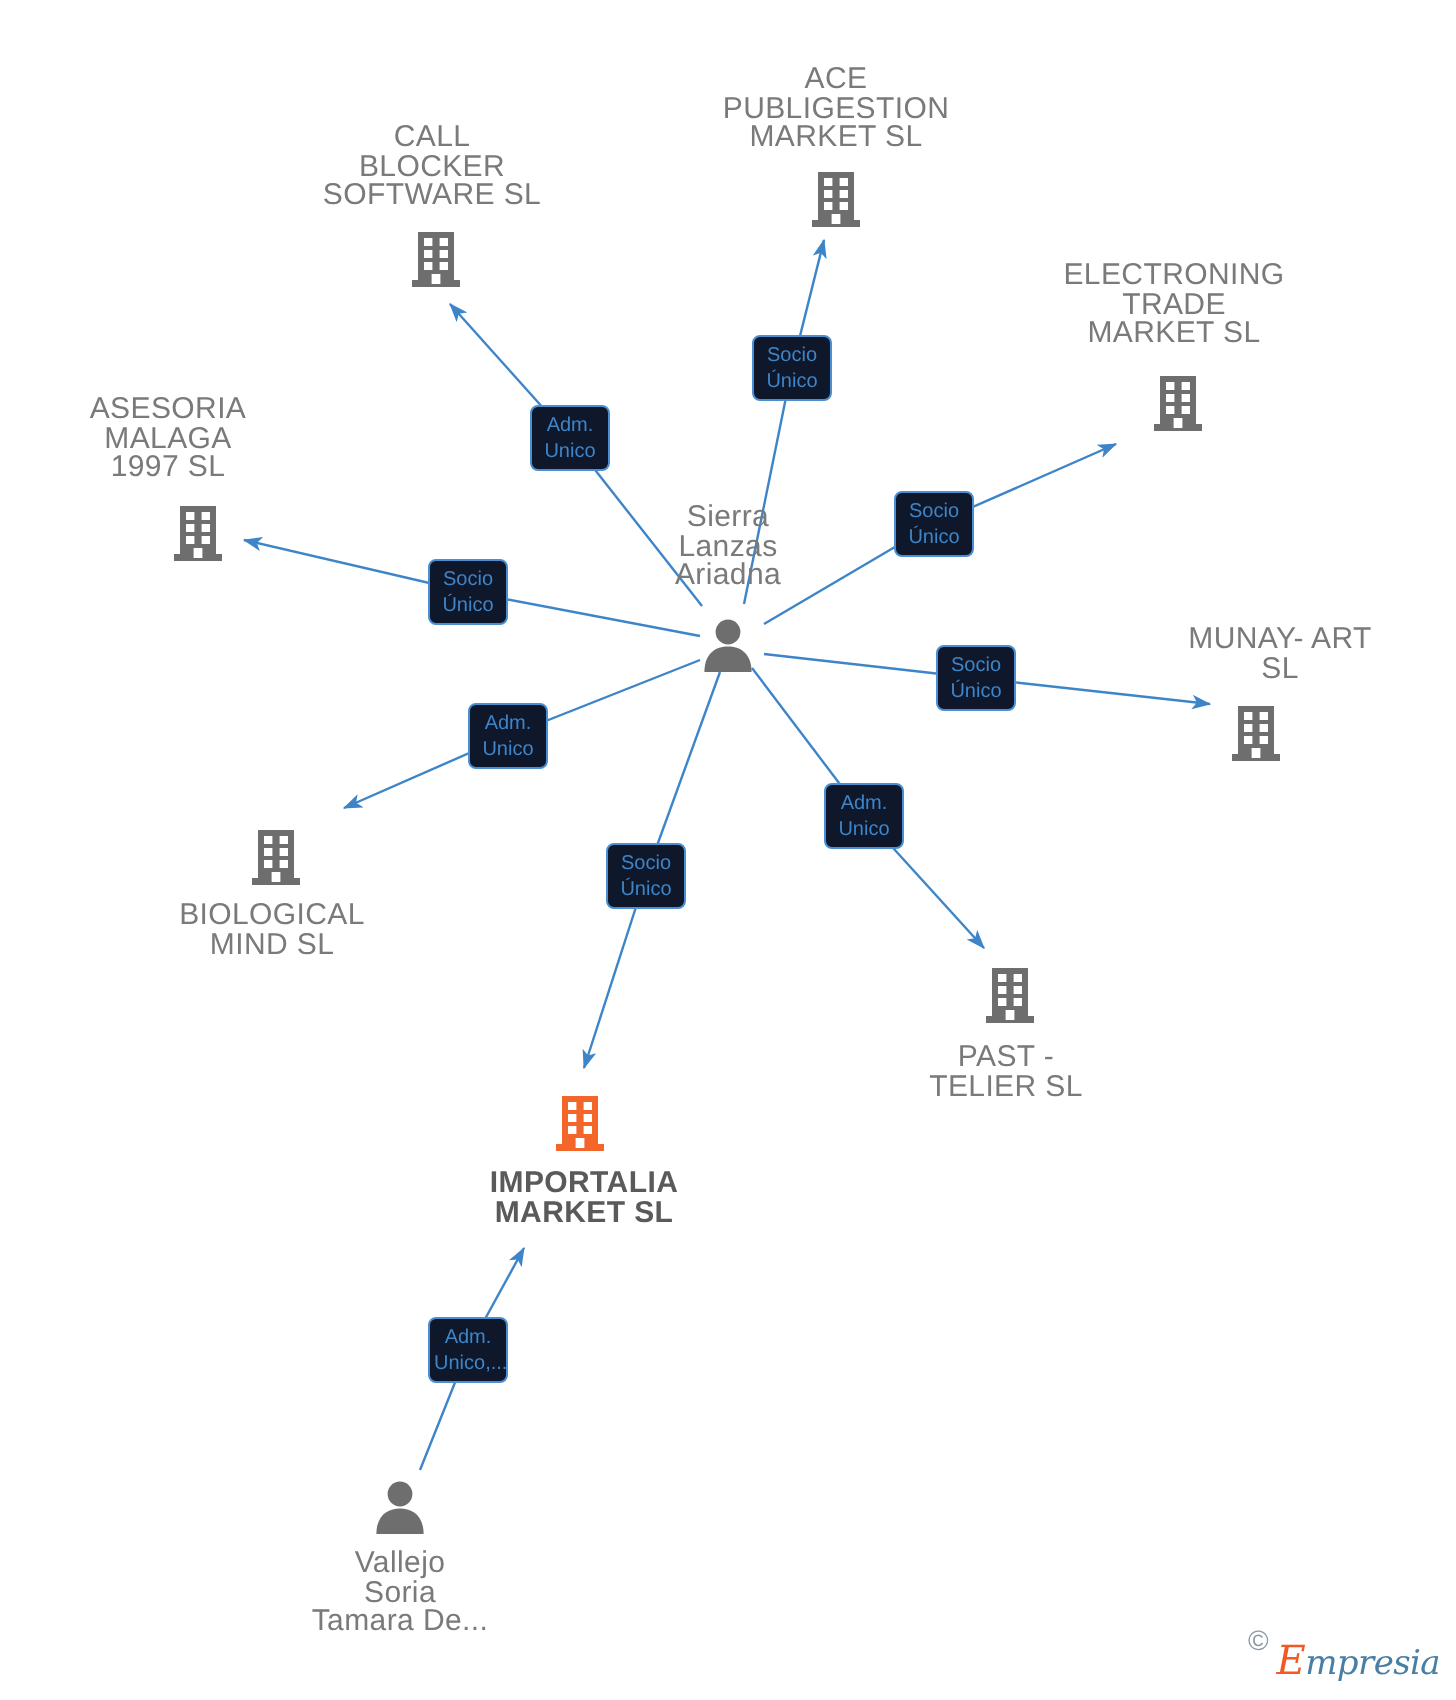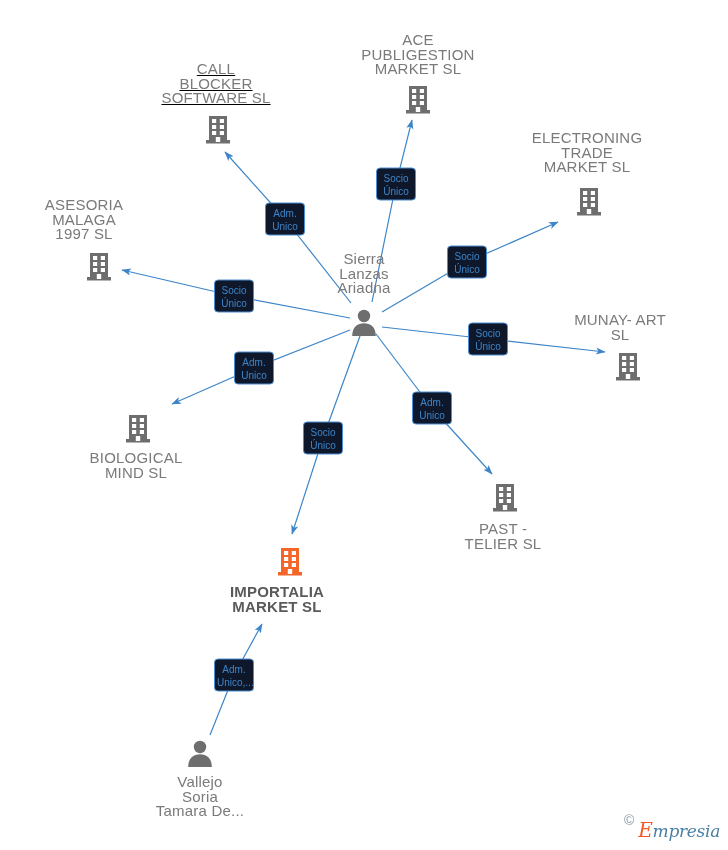--- a/index.html
+++ b/index.html
@@ -156,21 +156,21 @@
           <rect x="2" y="25" width="24" height="3.5" fill="#f4652a"></rect>
           <rect x="8" y="4" width="4.2" height="4" fill="#ffffff"></rect>
           <rect x="15.8" y="4" width="4.2" height="4" fill="#ffffff"></rect>
           <rect x="8" y="10" width="4.2" height="4" fill="#ffffff"></rect>
           <rect x="15.8" y="10" width="4.2" height="4" fill="#ffffff"></rect>
           <rect x="8" y="16" width="4.2" height="4" fill="#ffffff"></rect>
           <rect x="15.8" y="16" width="4.2" height="4" fill="#ffffff"></rect>
           <rect x="11.8" y="22" width="4.4" height="5" fill="#ffffff"></rect>
         </svg>
       </div>
-      <div class="node" style="left: 277px; top: 585px;">
+      <div class="node" style="left: 292px; top: 585px;">
         <div class="node-label highlight">IMPORTALIA
 MARKET  SL</div>
       </div>
       <div class="node" style="left: 200px; top: 738px;">
         <svg class="node-icon" width="30" height="30" viewBox="0 0 30 30">
           <circle cx="15" cy="9" r="6.2" fill="#6e6e6e"></circle>
           <path d="M3.2 29 C3.2 19.5 9 16.2 15 16.2 C21 16.2 26.8 19.5 26.8 29 Z" fill="#6e6e6e"></path>
         </svg>
       </div>
       <div class="node" style="left: 200px; top: 775px;">
@@ -184,21 +184,21 @@
           <rect x="2" y="25" width="24" height="3.5" fill="#6e6e6e"></rect>
           <rect x="8" y="4" width="4.2" height="4" fill="#ffffff"></rect>
           <rect x="15.8" y="4" width="4.2" height="4" fill="#ffffff"></rect>
           <rect x="8" y="10" width="4.2" height="4" fill="#ffffff"></rect>
           <rect x="15.8" y="10" width="4.2" height="4" fill="#ffffff"></rect>
           <rect x="8" y="16" width="4.2" height="4" fill="#ffffff"></rect>
           <rect x="15.8" y="16" width="4.2" height="4" fill="#ffffff"></rect>
           <rect x="11.8" y="22" width="4.4" height="5" fill="#ffffff"></rect>
         </svg>
       </div>
-      <div class="node" style="left: 216px; top: 62px; text-decoration: underline;">
+      <div class="node" style="left: 216px; top: 62px;">
         <div class="node-label">CALL
 BLOCKER
 SOFTWARE SL</div>
       </div>
       <div class="node" style="left: 418px; top: 85px;">
         <svg class="node-icon" width="28" height="30" viewBox="0 0 28 30">
           <rect x="5" y="1" width="18" height="26" fill="#6e6e6e"></rect>
           <rect x="2" y="25" width="24" height="3.5" fill="#6e6e6e"></rect>
           <rect x="8" y="4" width="4.2" height="4" fill="#ffffff"></rect>
           <rect x="15.8" y="4" width="4.2" height="4" fill="#ffffff"></rect>
@@ -256,21 +256,21 @@
           <rect x="2" y="25" width="24" height="3.5" fill="#6e6e6e"></rect>
           <rect x="8" y="4" width="4.2" height="4" fill="#ffffff"></rect>
           <rect x="15.8" y="4" width="4.2" height="4" fill="#ffffff"></rect>
           <rect x="8" y="10" width="4.2" height="4" fill="#ffffff"></rect>
           <rect x="15.8" y="10" width="4.2" height="4" fill="#ffffff"></rect>
           <rect x="8" y="16" width="4.2" height="4" fill="#ffffff"></rect>
           <rect x="15.8" y="16" width="4.2" height="4" fill="#ffffff"></rect>
           <rect x="11.8" y="22" width="4.4" height="5" fill="#ffffff"></rect>
         </svg>
       </div>
-      <div class="node" style="left: 620px; top: 313px;">
+      <div class="node" style="left: 640px; top: 313px;">
         <div class="node-label">MUNAY- ART
 SL</div>
       </div>
       <div class="node" style="left: 138px; top: 414px;">
         <svg class="node-icon" width="28" height="30" viewBox="0 0 28 30">
           <rect x="5" y="1" width="18" height="26" fill="#6e6e6e"></rect>
           <rect x="2" y="25" width="24" height="3.5" fill="#6e6e6e"></rect>
           <rect x="8" y="4" width="4.2" height="4" fill="#ffffff"></rect>
           <rect x="15.8" y="4" width="4.2" height="4" fill="#ffffff"></rect>
           <rect x="8" y="10" width="4.2" height="4" fill="#ffffff"></rect>

